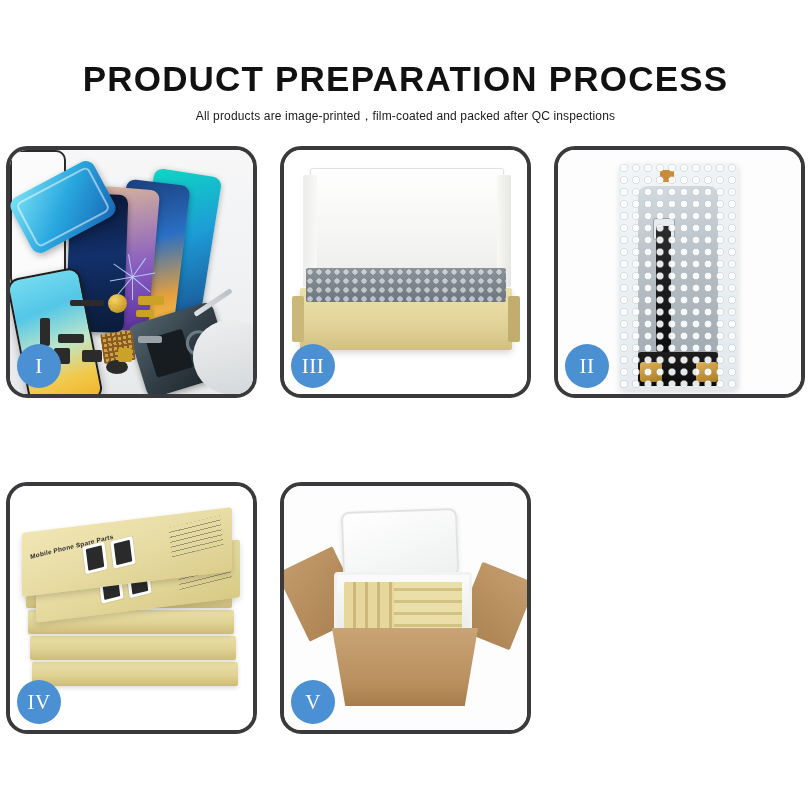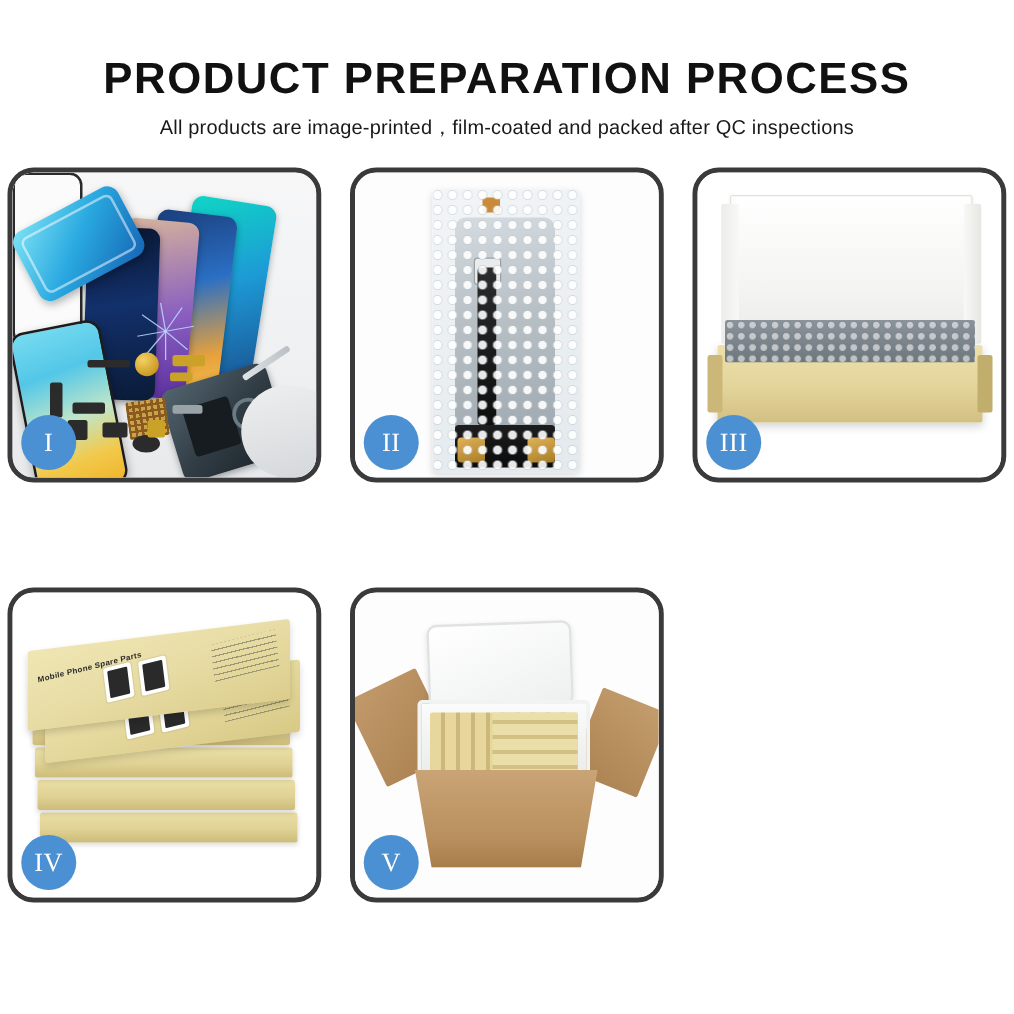--- a/index.html
+++ b/index.html
@@ -5,27 +5,27 @@
   html,body{margin:0;padding:0;}
   body{
     width:811px;height:811px;
     background:#ffffff;
     font-family:"Liberation Sans", sans-serif;
     overflow:hidden;
   }
   .page{position:relative;width:811px;height:811px;}
 
   
-  .header{padding-top:44px;text-align:center;}
+  .header{padding-top:60px;text-align:center;}
   .title{
     font-size:35px;font-weight:700;letter-spacing:1.2px;
     color:#111111;line-height:1.06;
   }
   .subtitle{
-    margin-top:11px;font-size:16px;color:#1a1a1a;letter-spacing:.15px;
+    margin-top:11px;font-size:12px;color:#1a1a1a;letter-spacing:.15px;
   }
 
   
   .grid{
     margin:21px auto 0 auto;
     width:783px;
     display:grid;
     grid-template-columns:repeat(3,251px);
     grid-template-rows:repeat(2,252px);
     column-gap:23px;row-gap:84px;
@@ -370,48 +370,48 @@
         <div class="bit silver" style="left:128px;top:186px;width:24px;height:7px;"></div>
         <div class="bit" style="left:30px;top:168px;width:10px;height:28px;"></div>
         <div class="tool" style="right:18px;top:150px;width:44px;height:5px;transform:rotate(-34deg);"></div>
         <div class="tool" style="right:10px;top:210px;width:34px;height:4px;transform:rotate(28deg);"></div>
         <div class="hand"></div>
       </div>
       <div class="badge">I</div>
     </div>
 
     <div class="panel">
+      <div class="scene p3">
+        <div class="lid3"></div>
+        <div class="tray3">
+          <div class="inner"></div>
+          <div class="lipL"></div>
+          <div class="lipR"></div>
+        </div>
+      </div>
+      <div class="badge">III</div>
+    </div>
+
+    <div class="panel">
       <div class="scene p2">
         <div class="bubblepack">
           <div class="screenasm"></div>
           <div class="tab-amber"></div>
           <div class="chip-sq"></div>
           <div class="ribbon"></div>
           <div class="blackbase"></div>
           <div class="conn" style="left:20px;bottom:8px;"></div>
           <div class="conn" style="right:20px;bottom:8px;"></div>
           <div class="bubbles"></div>
         </div>
       </div>
       <div class="badge">II</div>
     </div>
 
     <div class="panel">
-      <div class="scene p3">
-        <div class="lid3"></div>
-        <div class="tray3">
-          <div class="inner"></div>
-          <div class="lipL"></div>
-          <div class="lipR"></div>
-        </div>
-      </div>
-      <div class="badge">III</div>
-    </div>
-
-    <div class="panel">
       <div class="scene p4">
         <div class="stack">
           <div class="sbox b1"></div>
           <div class="sbox b2"></div>
           <div class="sbox b3"></div>
           <div class="sbox b4"></div>
           <div class="sbox b5"></div>
 
           <div class="lidtop2">
             <div class="lidlabel">Mobile Phone Spare Parts</div>

